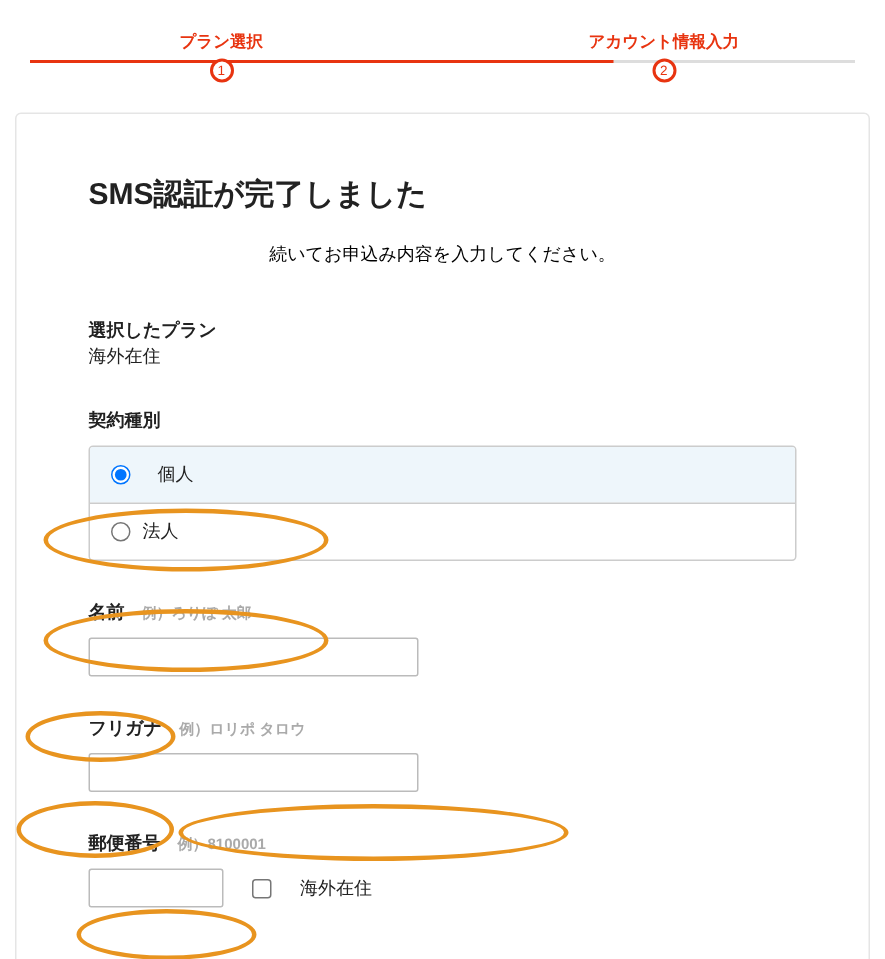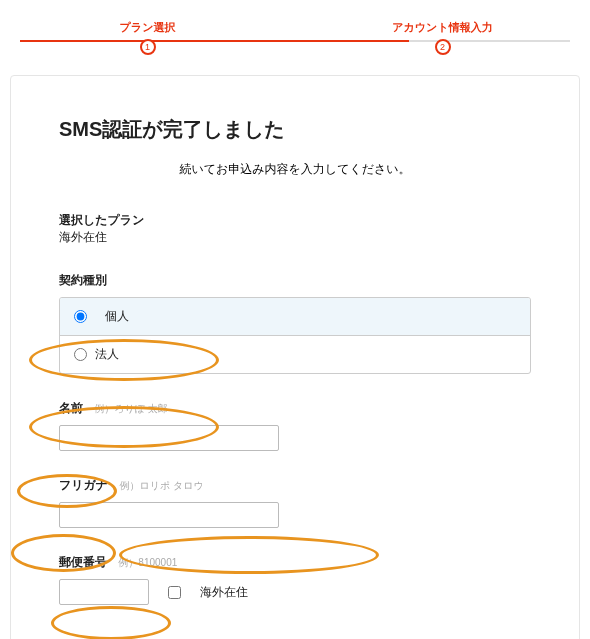--- a/index.html
+++ b/index.html
@@ -17,21 +17,21 @@
   .step.active .step-dot { border: 2px solid #e83410; color: #e83410; }
   .step.inactive .step-dot { border: 2px solid #ccc; color: #bbb; }
   
   .card { margin: 6px 10px 0; border: 1px solid #e5e5e5; border-radius: 4px; padding: 40px 48px 30px; }
   h1.title { font-size: 20px; font-weight: 700; text-align: left; margin-bottom: 18px; }
   p.subtitle { font-size: 12px; text-align: center; margin-bottom: 34px; color: #000000; }
   .section-head { font-size: 12px; font-weight: 700; margin-bottom: 0; }
   .plan-value { font-size: 12px; margin-bottom: 26px; }
   .field { margin-bottom: 26px; }
   .field-label { font-size: 12px; font-weight: 700; display: inline-block; margin-bottom: 8px; }
-  .field-hint { font-size: 10px; color: #aaa; margin-left: 8px; font-weight: 400; }
+  .field-hint { font-size: 10px; color: #aaa; margin-left: 8px; font-weight: 700; }
   .radio-group { border: 1px solid #ccc; border-radius: 3px; overflow: hidden; }
   .radio-row { padding: 10px 14px; font-size: 12px; display: flex; align-items: center; gap: 8px; }
   .radio-row.selected { background: #eef6fb; gap: 18px; }
   .radio-row + .radio-row { border-top: 1px solid #ccc; }
   .text-input { width: 220px; height: 26px; border: 1px solid #bbb; border-radius: 2px; padding: 2px 6px; font-size: 12px; }
   .text-input.small { width: 90px; }
   .inline { display: flex; align-items: center; gap: 19px; }
   
   .overlay { position: absolute; pointer-events: none; }
   .ring { position: absolute; border: 3px solid #e8941f; border-radius: 50%; }

